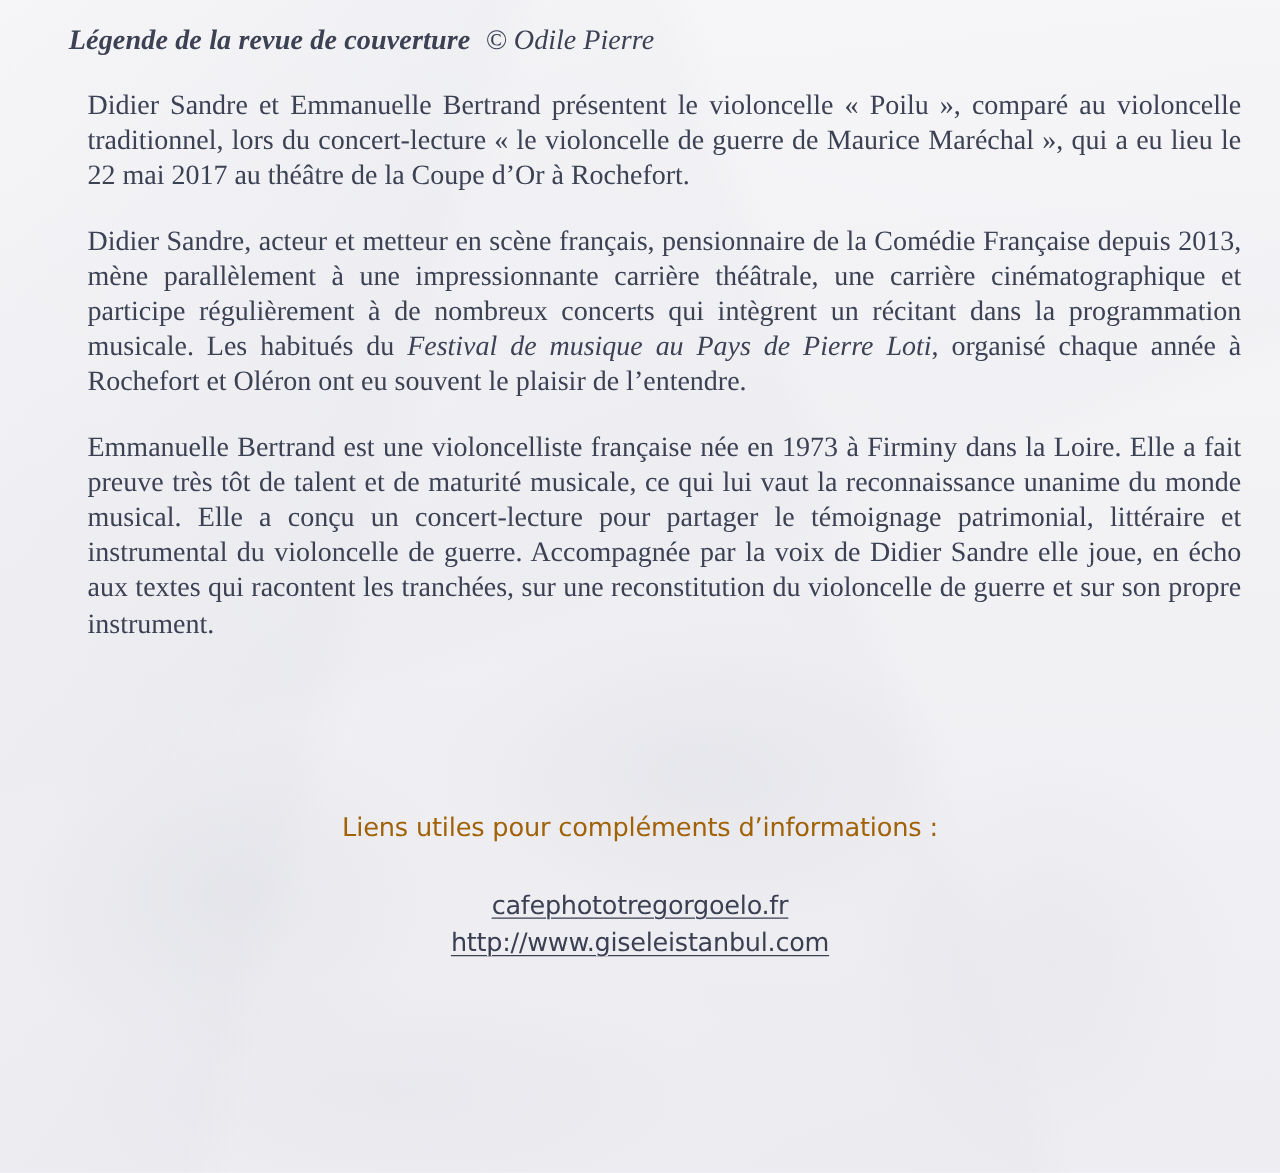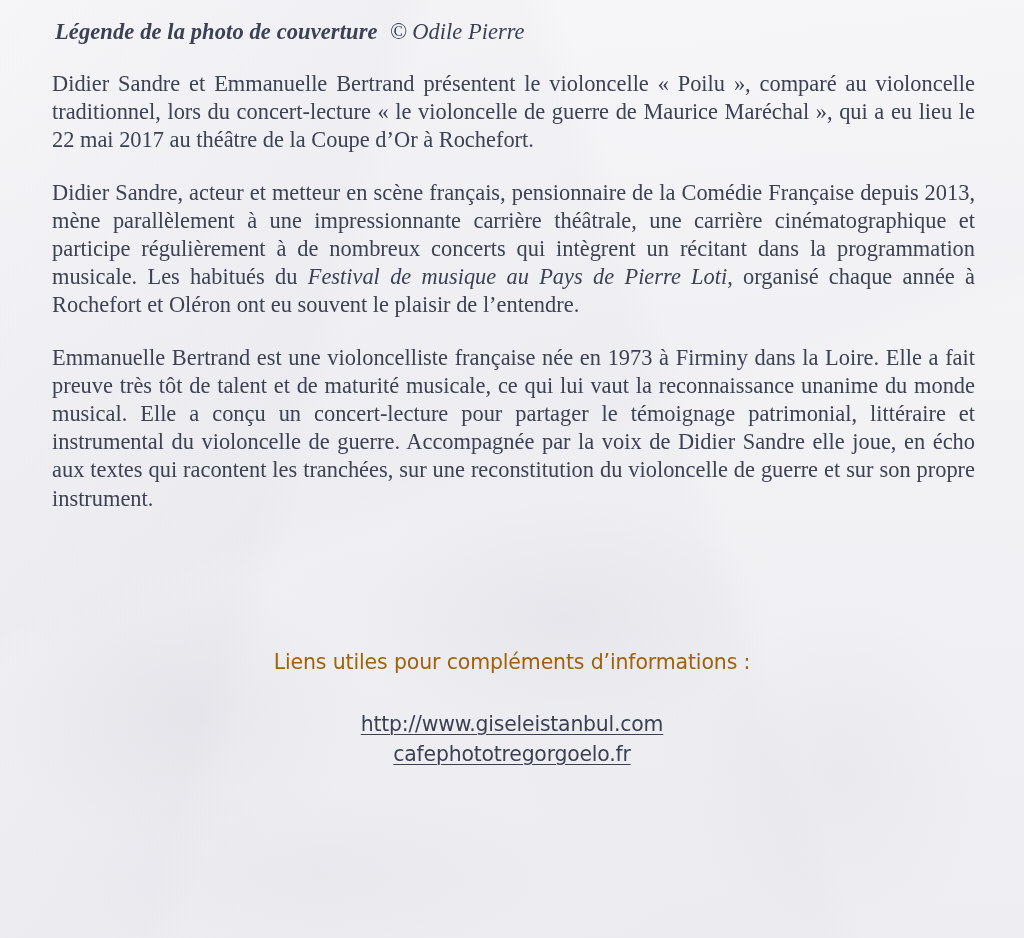--- a/index.html
+++ b/index.html
@@ -58,21 +58,21 @@
   }
   .caption-heading .title-credit {
     font-weight: normal;
     font-style: italic;
     margin-left: 12px;
   }
 
   
   .body-block {
     position: absolute;
-    left: 52px;
+    left: 70px;
     top: 70px;
     width: 923px;
   }
 
   .body-para {
     margin: 0 0 24px 0;
     font-size: 22.4px;
     line-height: 28.2px;
     text-align: justify;
     text-justify: inter-word;
@@ -138,38 +138,38 @@
   }
 </style>
 </head>
 <body>
 
 <div class="paper"></div>
 
 <div class="sheet">
 
   <div class="caption-heading">
-    <span class="title-main">Légende de la photo de couverture</span><span class="title-credit">© Odile Pierre</span>
+    <span class="title-main">Légende de la revue de couverture</span><span class="title-credit">© Odile Pierre</span>
   </div>
 
   <div class="body-block">
 
     <p class="body-para"><span>Didier Sandre et Emmanuelle Bertrand présentent le violoncelle « Poilu », comparé au violoncelle traditionnel, lors du concert-lecture « le violoncelle de guerre de Maurice Maréchal », qui a eu lieu le 22 mai 2017 au théâtre de la Coupe d’Or à Rochefort.</span></p>
 
     <p class="body-para"><span>Didier Sandre, acteur et metteur en scène français, pensionnaire de la Comédie Française depuis 2013, mène parallèlement à une impressionnante carrière théâtrale, une carrière cinématographique et participe régulièrement à de nombreux concerts qui intègrent un récitant dans la programmation musicale. Les habitués du </span><em>Festival de musique au Pays de Pierre Loti</em><span>, organisé chaque année à Rochefort et Oléron ont eu souvent  le plaisir de l’entendre.</span></p>
 
     <p class="body-para"><span>Emmanuelle Bertrand est une violoncelliste française née en 1973 à Firminy dans la Loire. Elle a fait preuve très tôt de talent et de maturité musicale, ce qui lui vaut la reconnaissance unanime du monde musical. Elle a conçu un concert-lecture pour partager le témoignage patrimonial, littéraire et instrumental du violoncelle de guerre. Accompagnée par la voix de Didier Sandre elle joue, en écho aux textes qui racontent les tranchées, sur une reconstitution du violoncelle de guerre et sur son propre instrument.</span></p>
 
   </div>
 
   <div class="links-block">
 
     <div class="links-intro">Liens utiles pour compléments d’informations :</div>
 
     <div class="links-list">
+      <a class="link-item" href="#"><span class="u">cafephototregorgoelo.fr</span></a>
       <a class="link-item" href="#"><span class="u">http://www.giseleistanbul.com</span></a>
-      <a class="link-item" href="#"><span class="u">cafephototregorgoelo.fr</span></a>
     </div>
 
 
   </div>
 
 </div>
 
 </body></html>

